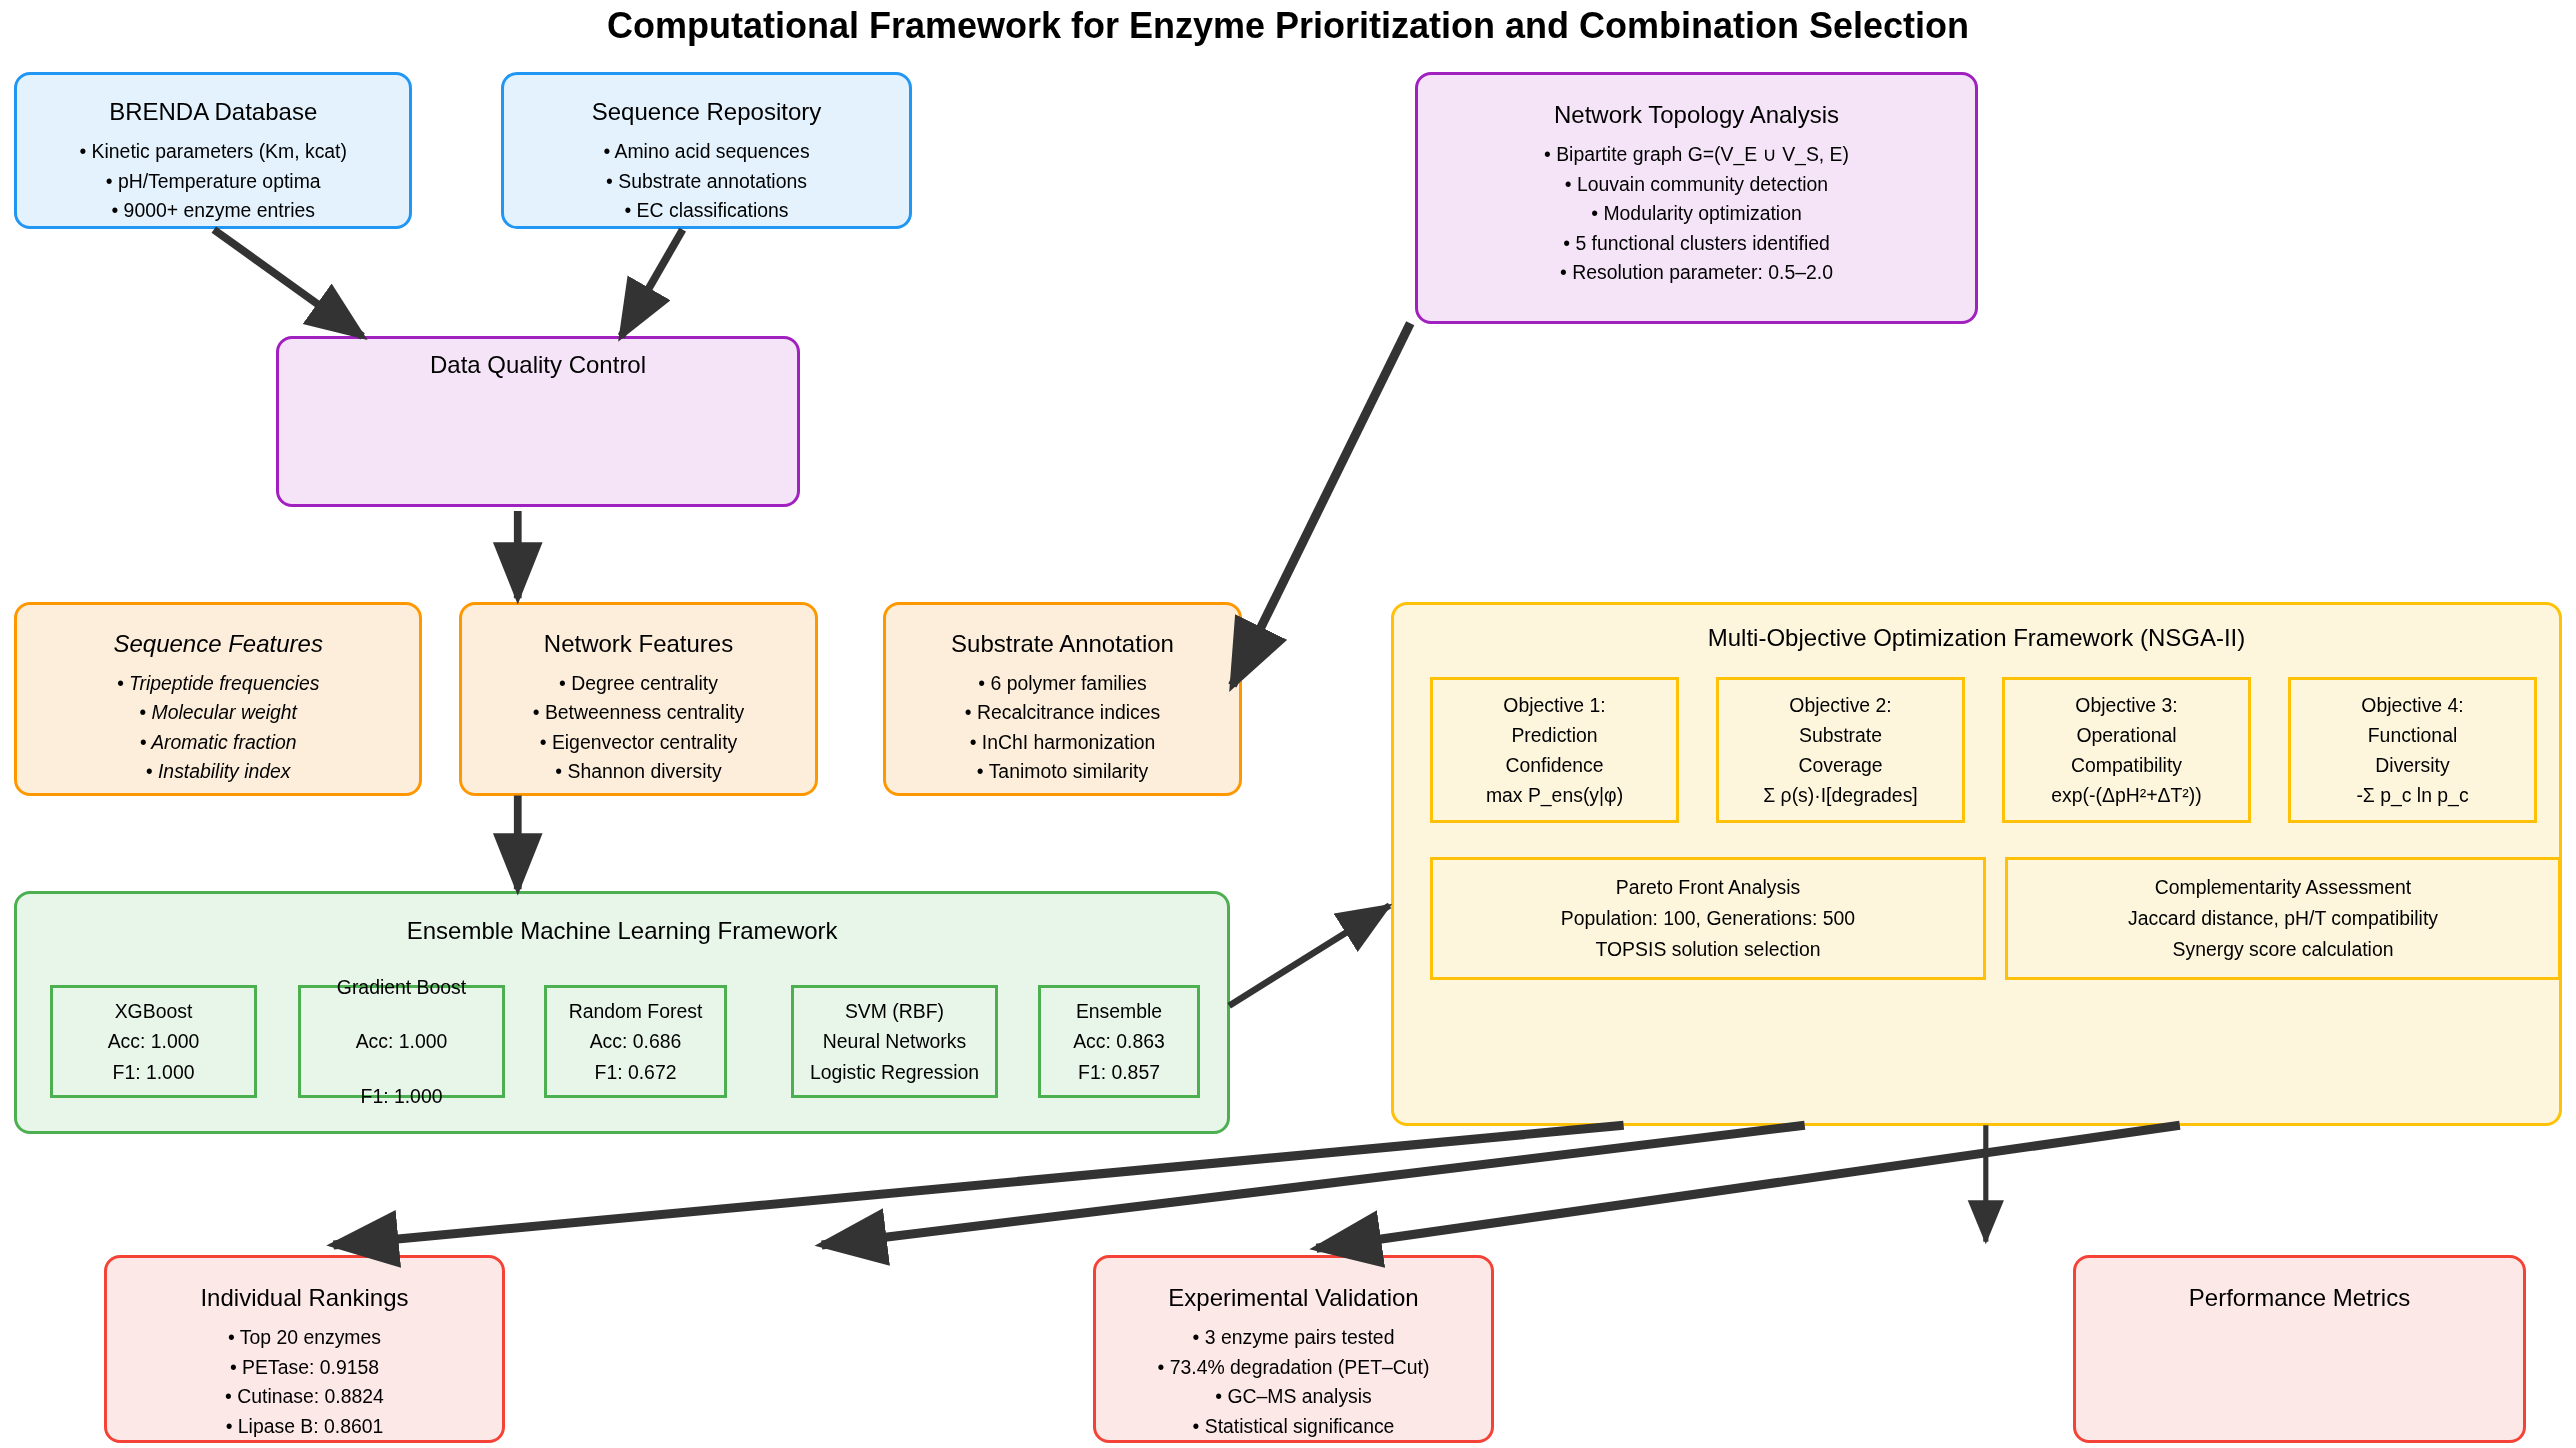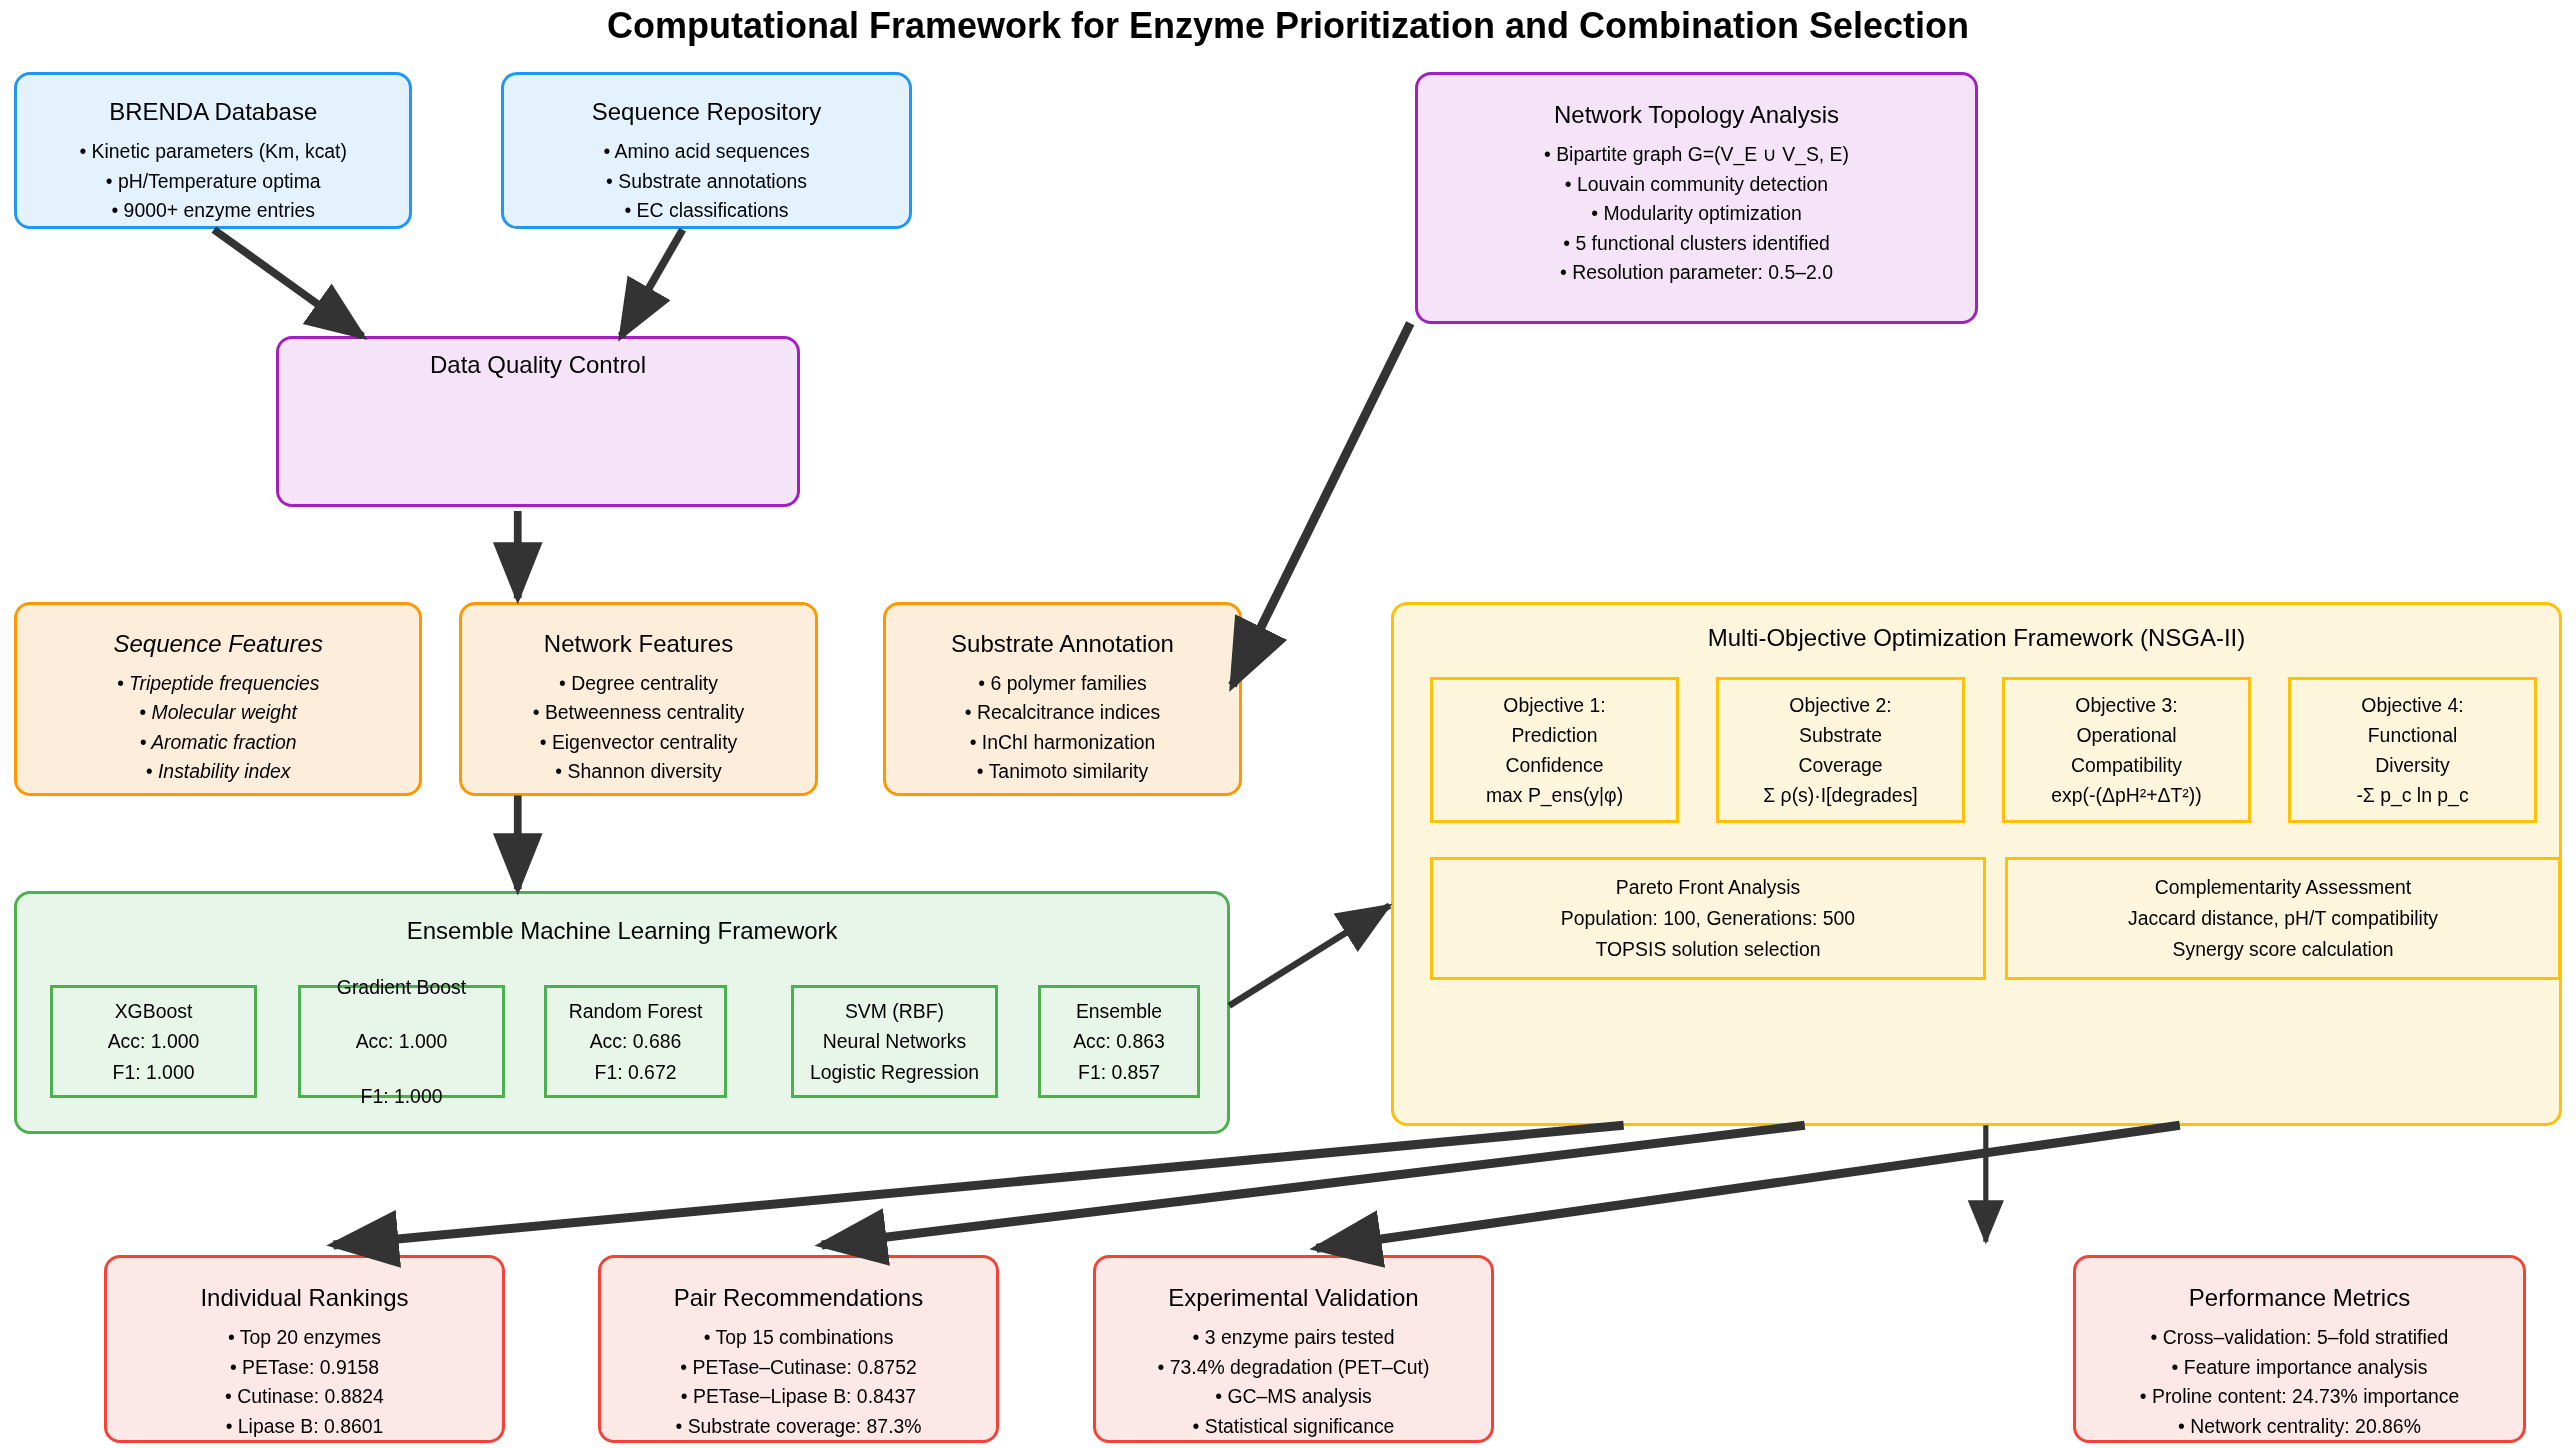--- a/index.html
+++ b/index.html
@@ -294,44 +294,29 @@
   <div class="node red" style="left:104px; top:1255px; width:401px; height:188px; padding-top:26px;">
     <div class="ntitle">Individual Rankings</div>
     <div class="nbody">
       <div>• Top 20 enzymes</div>
       <div>• PETase: 0.9158</div>
       <div>• Cutinase: 0.8824</div>
       <div>• Lipase B: 0.8601</div>
     </div>
   </div>
 
-  <div class="node red" style="left:598px; top:1255px; width:401px; height:188px; padding-top:26px;">
-    <div class="ntitle">Pair Recommendations</div>
-    <div class="nbody">
-      <div>• Top 15 combinations</div>
-      <div>• PETase–Cutinase: 0.8752</div>
-      <div>• PETase–Lipase B: 0.8437</div>
-      <div>• Substrate coverage: 87.3%</div>
-    </div>
-  </div>
 
   <div class="node red" style="left:1093px; top:1255px; width:401px; height:188px; padding-top:26px;">
     <div class="ntitle">Experimental Validation</div>
     <div class="nbody">
       <div>• 3 enzyme pairs tested</div>
       <div>• 73.4% degradation (PET–Cut)</div>
       <div>• GC–MS analysis</div>
       <div>• Statistical significance</div>
     </div>
   </div>
 
   <div class="node red" style="left:2073px; top:1255px; width:453px; height:188px; padding-top:26px;">
     <div class="ntitle">Performance Metrics</div>
-    <div class="nbody">
-      <div>• Cross–validation: 5–fold stratified</div>
-      <div>• Feature importance analysis</div>
-      <div>• Proline content: 24.73% importance</div>
-      <div>• Network centrality: 20.86%</div>
-    </div>
   </div>
 
 </div>
 
 
 </body></html>

